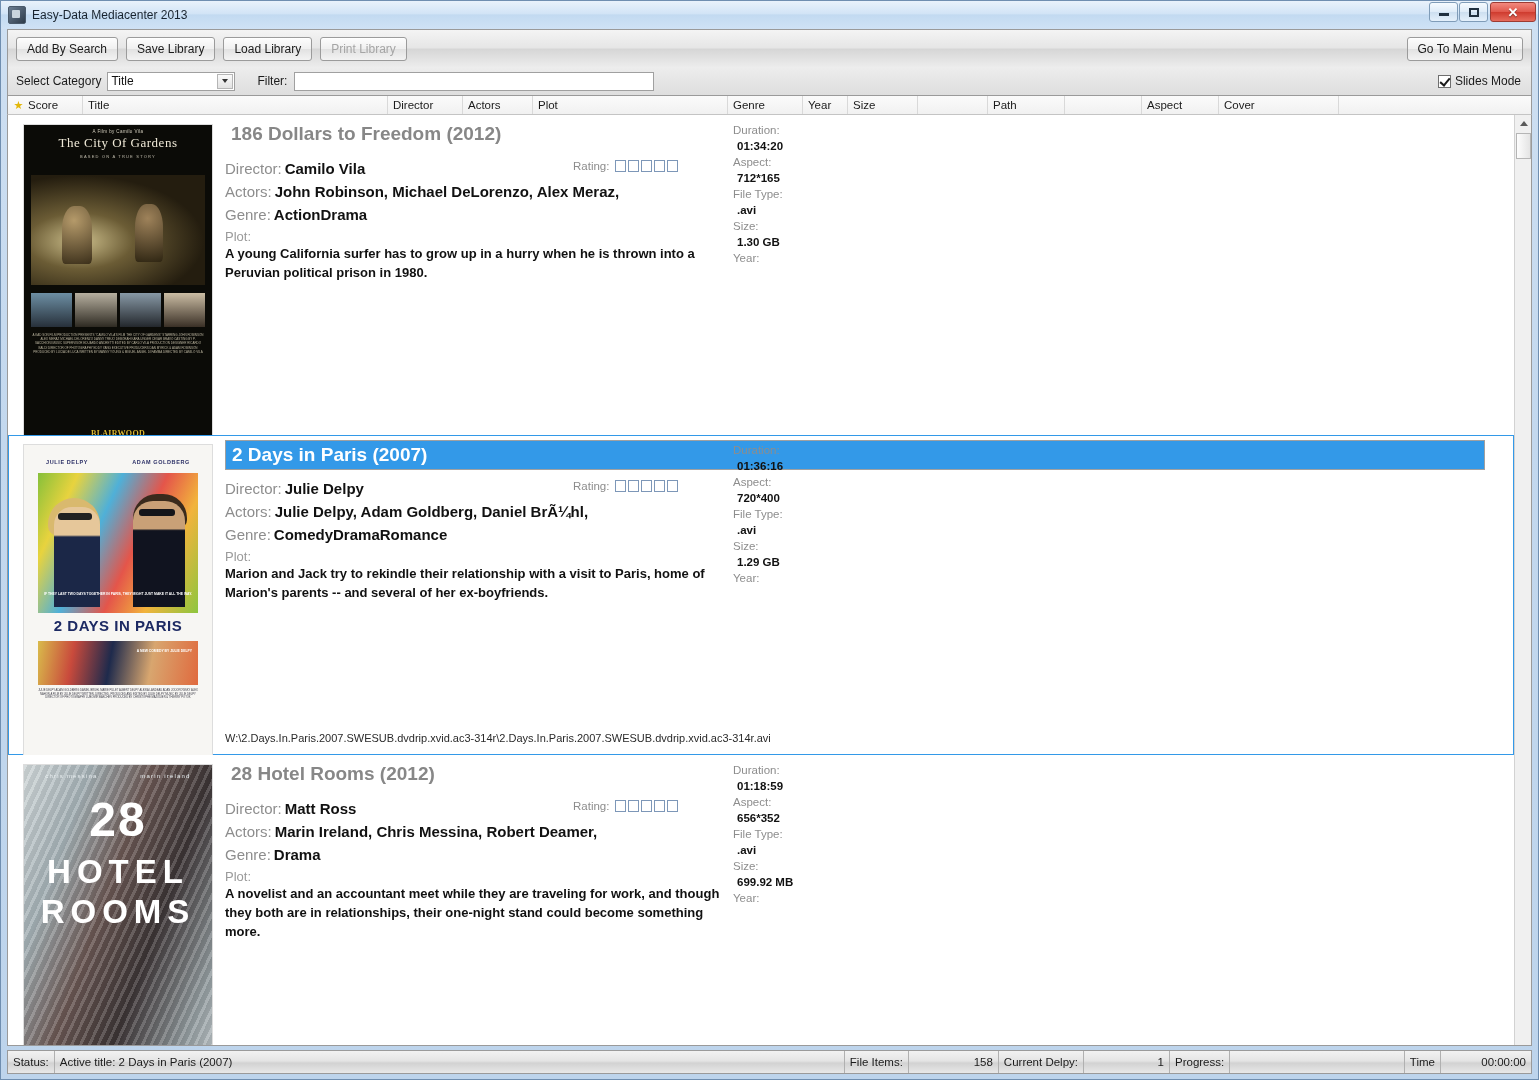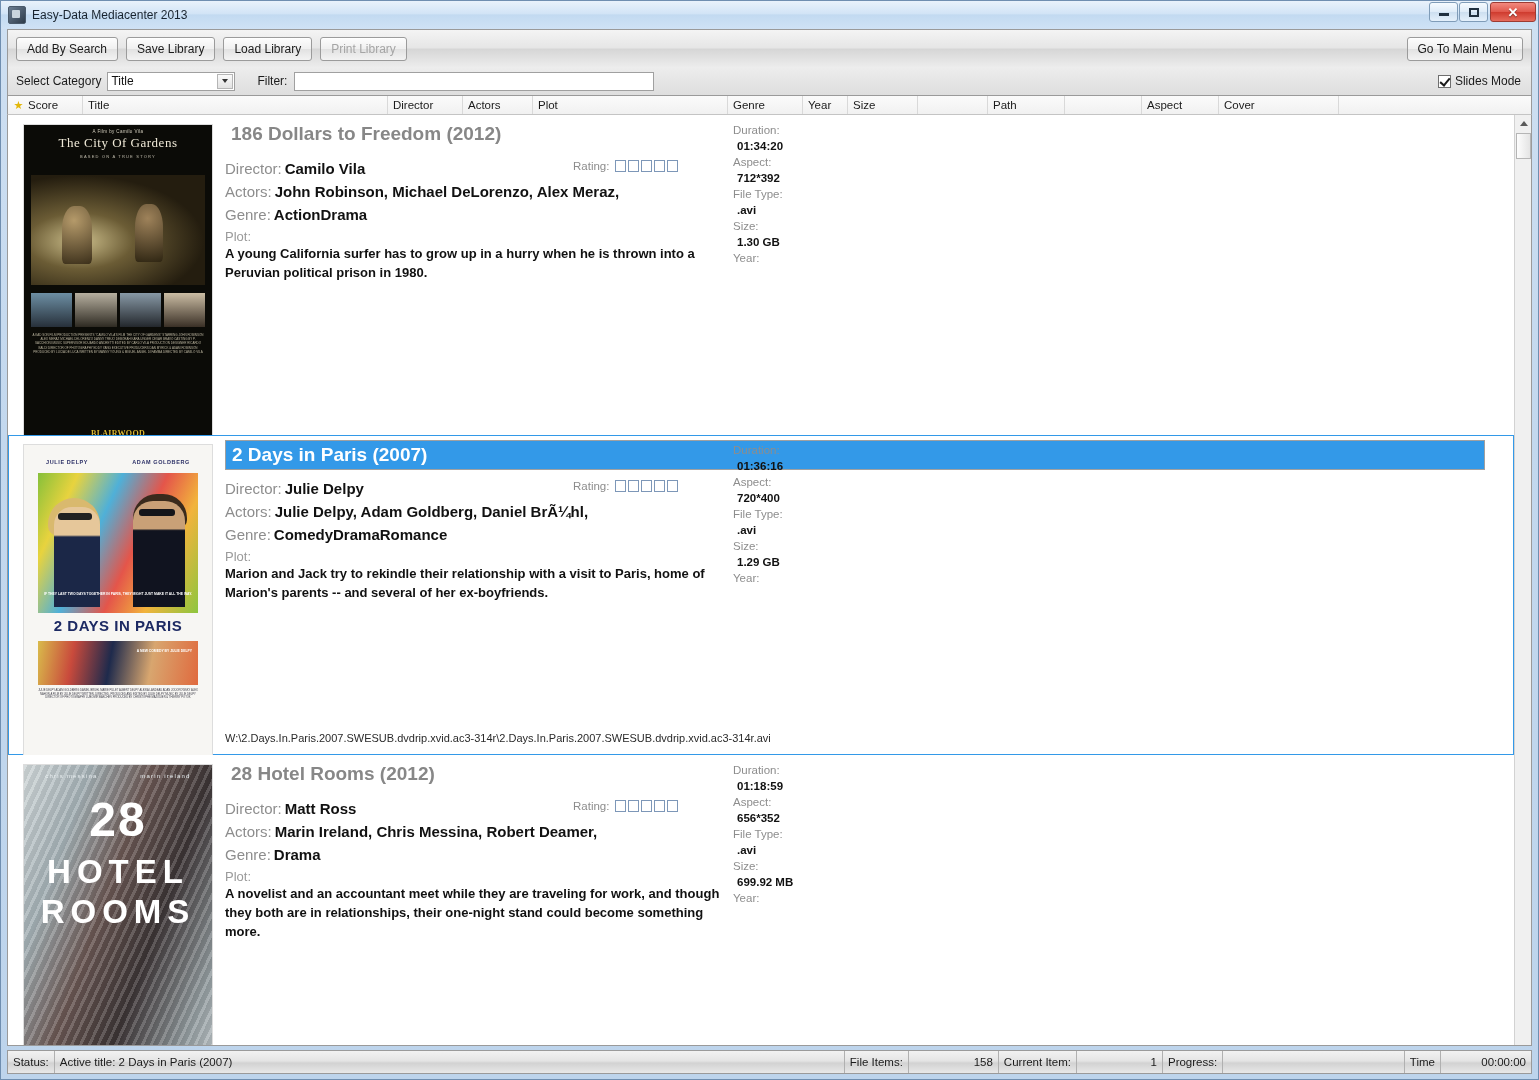--- a/index.html
+++ b/index.html
@@ -508,21 +508,21 @@
                 <i></i>
                 <i></i>
                 <i></i>
               </span>
           </div>
           <div class="plot-text">A young California surfer has to grow up in a hurry when he is thrown into a Peruvian political prison in 1980.</div>
           <div class="tech">
             <div class="k">Duration:</div>
             <div class="v">01:34:20</div>
             <div class="k">Aspect:</div>
-            <div class="v">712*392</div>
+            <div class="v">712*165</div>
             <div class="k">File Type:</div>
             <div class="v">.avi</div>
             <div class="k">Size:</div>
             <div class="v">1.30 GB</div>
             <div class="k">Year:</div>
             <div class="v"></div>
           </div>
         </div>
       </div>
 
@@ -660,21 +660,21 @@
       <div class="up"></div>
       <div class="thumb"></div>
     </div>
   </div>
 
   <div class="statusbar">
     <div class="sb-cell">Status:</div>
     <div class="sb-cell" style="width:790px">Active title: 2 Days in Paris (2007)</div>
     <div class="sb-cell">File Items:</div>
     <div class="sb-cell sb-right" style="width:90px">158</div>
-    <div class="sb-cell">Current Item:</div>
+    <div class="sb-cell">Current Delpy:</div>
     <div class="sb-cell sb-right" style="width:86px">1</div>
     <div class="sb-cell">Progress:</div>
     <div class="sb-cell sb-grow"></div>
     <div class="sb-cell">Time</div>
     <div class="sb-cell nb sb-right" style="width:90px">00:00:00</div>
   </div>
 
 </div>
 
 </body></html>

